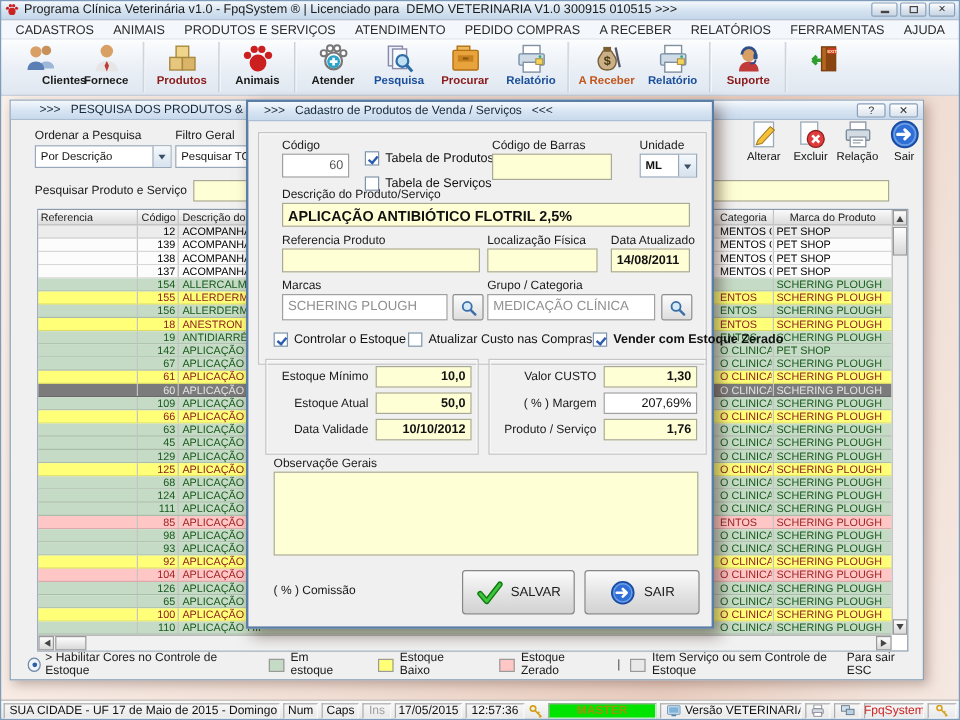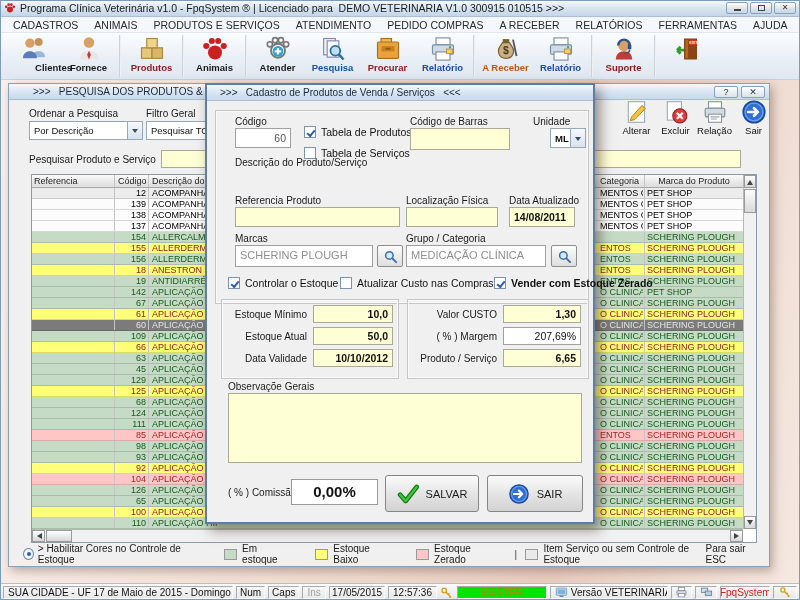--- a/index.html
+++ b/index.html
@@ -685,28 +685,29 @@
     </div>
     <div class="chk" style="left:97px;top:62px;">
       <div class="box"></div>
       <span>Tabela de Serviços</span>
     </div>
 
     <div class="lbl" style="left:203px;top:31px;">Código de Barras</div>
     <div class="fld" style="left:203px;top:43px;width:100px;height:22px;"></div>
 
     <div class="lbl" style="left:326px;top:31px;">Unidade</div>
-    <div class="combo" style="left:326px;top:43px;width:36px;height:20px;font-weight:bold;margin-left:17px;">
+    <div class="combo" style="left:326px;top:43px;width:48px;height:20px;font-weight:bold;">
       <span class="cval">ML</span>
       <span class="arr">
           <i></i>
         </span>
     </div>
 
     <div class="lbl" style="left:28px;top:72px;">Descrição do Produto/Serviço</div>
+    <div class="fld bold" style="left:28px;top:84px;width:340px;height:20px;font-size:12px;">APLICAÇÃO ANTIBIÓTICO FLOTRIL 2,5%</div>
 
     <div class="lbl" style="left:28px;top:110px;">Referencia Produto</div>
     <div class="fld" style="left:28px;top:122px;width:165px;height:20px;"></div>
 
     <div class="lbl" style="left:199px;top:110px;">Localização Física</div>
     <div class="fld" style="left:199px;top:122px;width:92px;height:20px;"></div>
 
     <div class="lbl" style="left:302px;top:110px;">Data Atualizado</div>
     <div class="fld bold" style="left:302px;top:122px;width:66px;height:20px;font-size:10.5px;">14/08/2011</div>
 
@@ -752,27 +753,26 @@
     <div class="fld bold right" style="left:106px;top:242px;width:80px;height:18px;padding-top:1px;">50,0</div>
     <div class="lbl" style="left:20px;top:268px;width:80px;text-align:right;">Data Validade</div>
     <div class="fld bold right" style="left:106px;top:264px;width:80px;height:18px;padding-top:1px;">10/10/2012</div>
 
     <div class="grp" style="left:200px;top:214px;width:182px;height:80px;"></div>
     <div class="lbl" style="left:206px;top:224px;width:84px;text-align:right;">Valor CUSTO</div>
     <div class="fld bold right" style="left:296px;top:220px;width:78px;height:18px;padding-top:1px;">1,30</div>
     <div class="lbl" style="left:206px;top:246px;width:84px;text-align:right;">( % ) Margem</div>
     <div class="fld white right" style="left:296px;top:242px;width:78px;height:18px;padding-top:1px;">207,69%</div>
     <div class="lbl" style="left:206px;top:268px;width:84px;text-align:right;">Produto / Serviço</div>
-    <div class="fld bold right" style="left:296px;top:264px;width:78px;height:18px;padding-top:1px;">6,65</div>
+    <div class="fld bold right" style="left:296px;top:264px;width:78px;height:18px;padding-top:1px;">1,76</div>
 
     <div class="lbl" style="left:21px;top:296px;">Observaçõe Gerais</div>
     <div class="fld" style="left:21px;top:308px;width:354px;height:70px;"></div>
 
     <div class="lbl" style="left:21px;top:402px;">( % ) Comissão</div>
-    <div class="comfld">0,00%</div>
 
     <div class="dbtn" style="left:178px;top:390px;width:94px;">
       <span style="display: inline-flex;">
           <svg viewBox="0 0 28 24">
             <path d="M4 13l7 8L25 3" fill="none" stroke="#0f7a0f" stroke-width="6" stroke-linecap="round" stroke-linejoin="round"></path>
             <path d="M4 13l7 8L25 3" fill="none" stroke="#3ec43e" stroke-width="3" stroke-linecap="round" stroke-linejoin="round"></path>
           </svg>
         </span>
       <span>SALVAR</span>
     </div>

